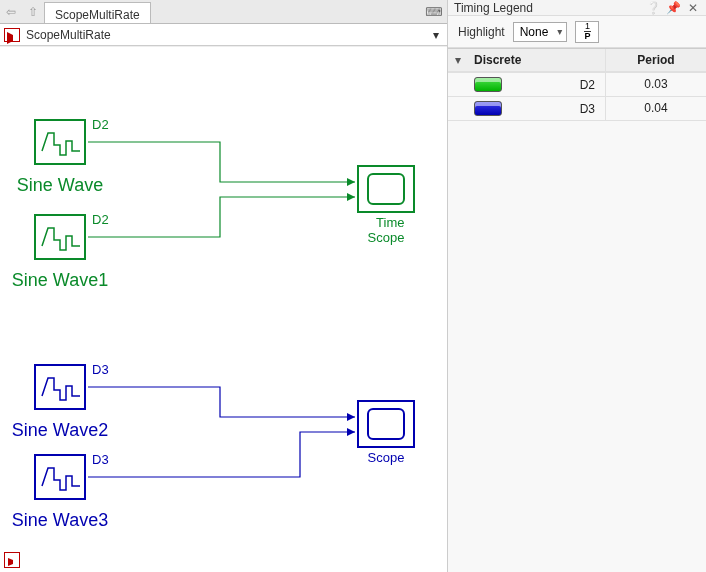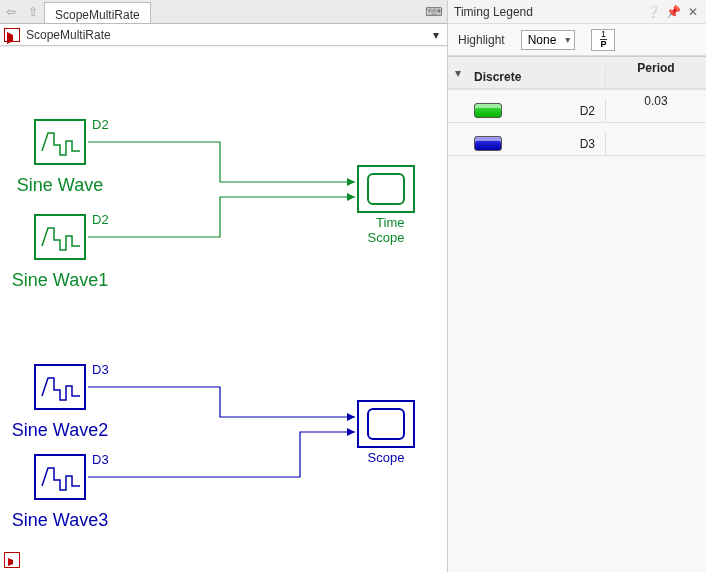--- a/index.html
+++ b/index.html
@@ -46,39 +46,39 @@
   .blue .scope-screen { border-color: #0000b0; }
   .scope-label { position: absolute; top: 100%; left: 50%; transform: translateX(-50%); white-space: nowrap; font-size: 13px; margin-top: 2px; text-align: right; }
   .arrowhead-g { fill: #0a8a2a; }
   .arrowhead-b { fill: #0000b0; }
 
   
   .corner-ind { position: absolute; left: 4px; bottom: 4px; width: 16px; height: 16px; border: 1px solid #b00; background: #fff; }
   .corner-ind::after { content: ""; position: absolute; left: 3px; top: 5px; width: 8px; height: 4px; border-left: 5px solid #b00; border-top: 2px solid transparent; border-bottom: 2px solid transparent; }
 
   
-  .panel-header { height: 24px; display: flex; align-items: center; padding: 0 6px; border-bottom: 1px solid #ddd; background: #f4f4f4; }
+  .panel-header { height: 16px; display: flex; align-items: center; padding: 0 6px; border-bottom: 1px solid #ddd; background: #f4f4f4; }
   .panel-title { flex: 1; font-size: 12px; color: #333; }
   .panel-icons { display: flex; gap: 6px; color: #666; }
   .panel-icons span { width: 14px; text-align: center; cursor: pointer; }
 
-  .highlight-row { height: 32px; display: flex; align-items: center; gap: 16px; padding: 0 10px; border-bottom: 1px solid #ddd; background: #f8f8f8; }
+  .highlight-row { height: 32px; display: flex; align-items: center; gap: 8px; padding: 0 10px; border-bottom: 1px solid #ddd; background: #f8f8f8; }
   .highlight-row label { color: #333; }
   .select { height: 20px; border: 1px solid #aaa; background: #fff; padding: 0 18px 0 6px; position: relative; display: inline-flex; align-items: center; font-size: 12px; }
   .select::after { content: "▾"; position: absolute; right: 4px; font-size: 10px; color: #555; }
   .invp-btn { width: 24px; height: 22px; border: 1px solid #aaa; background: #fff; display: inline-flex; align-items: center; justify-content: center; font-size: 11px; }
   .invp-btn .frac { display: inline-flex; flex-direction: column; align-items: center; line-height: 1; }
   .invp-btn .frac .num { border-bottom: 1px solid #333; padding: 0 1px; font-size: 9px; }
   .invp-btn .frac .den { font-size: 9px; font-weight: bold; }
 
   .legend-table { flex: 1; overflow: auto; }
   .lt-head, .lt-row { display: flex; align-items: stretch; border-bottom: 1px solid #e0e0e0; }
   .lt-head { background: #eee; border-top: 1px solid #ccc; }
   .lt-col-expand { width: 20px; display: flex; align-items: center; justify-content: center; color: #555; }
-  .lt-col-a { width: 138px; padding: 4px 6px; font-size: 12px; color: #222; display: flex; align-items: center; gap: 6px; border-right: 1px solid #e0e0e0; margin-top: 9px; }
+  .lt-col-a { width: 138px; padding: 4px 6px; font-size: 12px; color: #222; display: flex; align-items: center; gap: 6px; border-right: 1px solid #e0e0e0; }
   .lt-col-b { flex: 1; padding: 4px 6px; font-size: 12px; color: #222; text-align: center; }
   .lt-head .lt-col-a, .lt-head .lt-col-b { font-weight: bold; }
   .color-swatch { width: 28px; height: 15px; border: 1px solid #555; border-radius: 3px; box-shadow: inset 0 4px 0 rgba(255,255,255,.5); }
   .sw-green { background: linear-gradient(#4ae04a, #00b300); }
   .sw-blue { background: linear-gradient(#3a3af0, #0000b0); }
   .lt-col-a .rate-label { margin-left: auto; margin-right: 4px; }
 </style>
 </head>
 <body>
 
@@ -222,16 +222,17 @@
         </div>
         <div class="lt-col-b">0.03</div>
       </div>
 
       <div class="lt-row">
         <div class="lt-col-expand"></div>
         <div class="lt-col-a">
           <span class="color-swatch sw-blue"></span>
           <span class="rate-label">D3</span>
         </div>
+        <div class="lt-col-b">0.04</div>
       </div>
     </div>
   </div>
 </div>
 
 </body></html>

